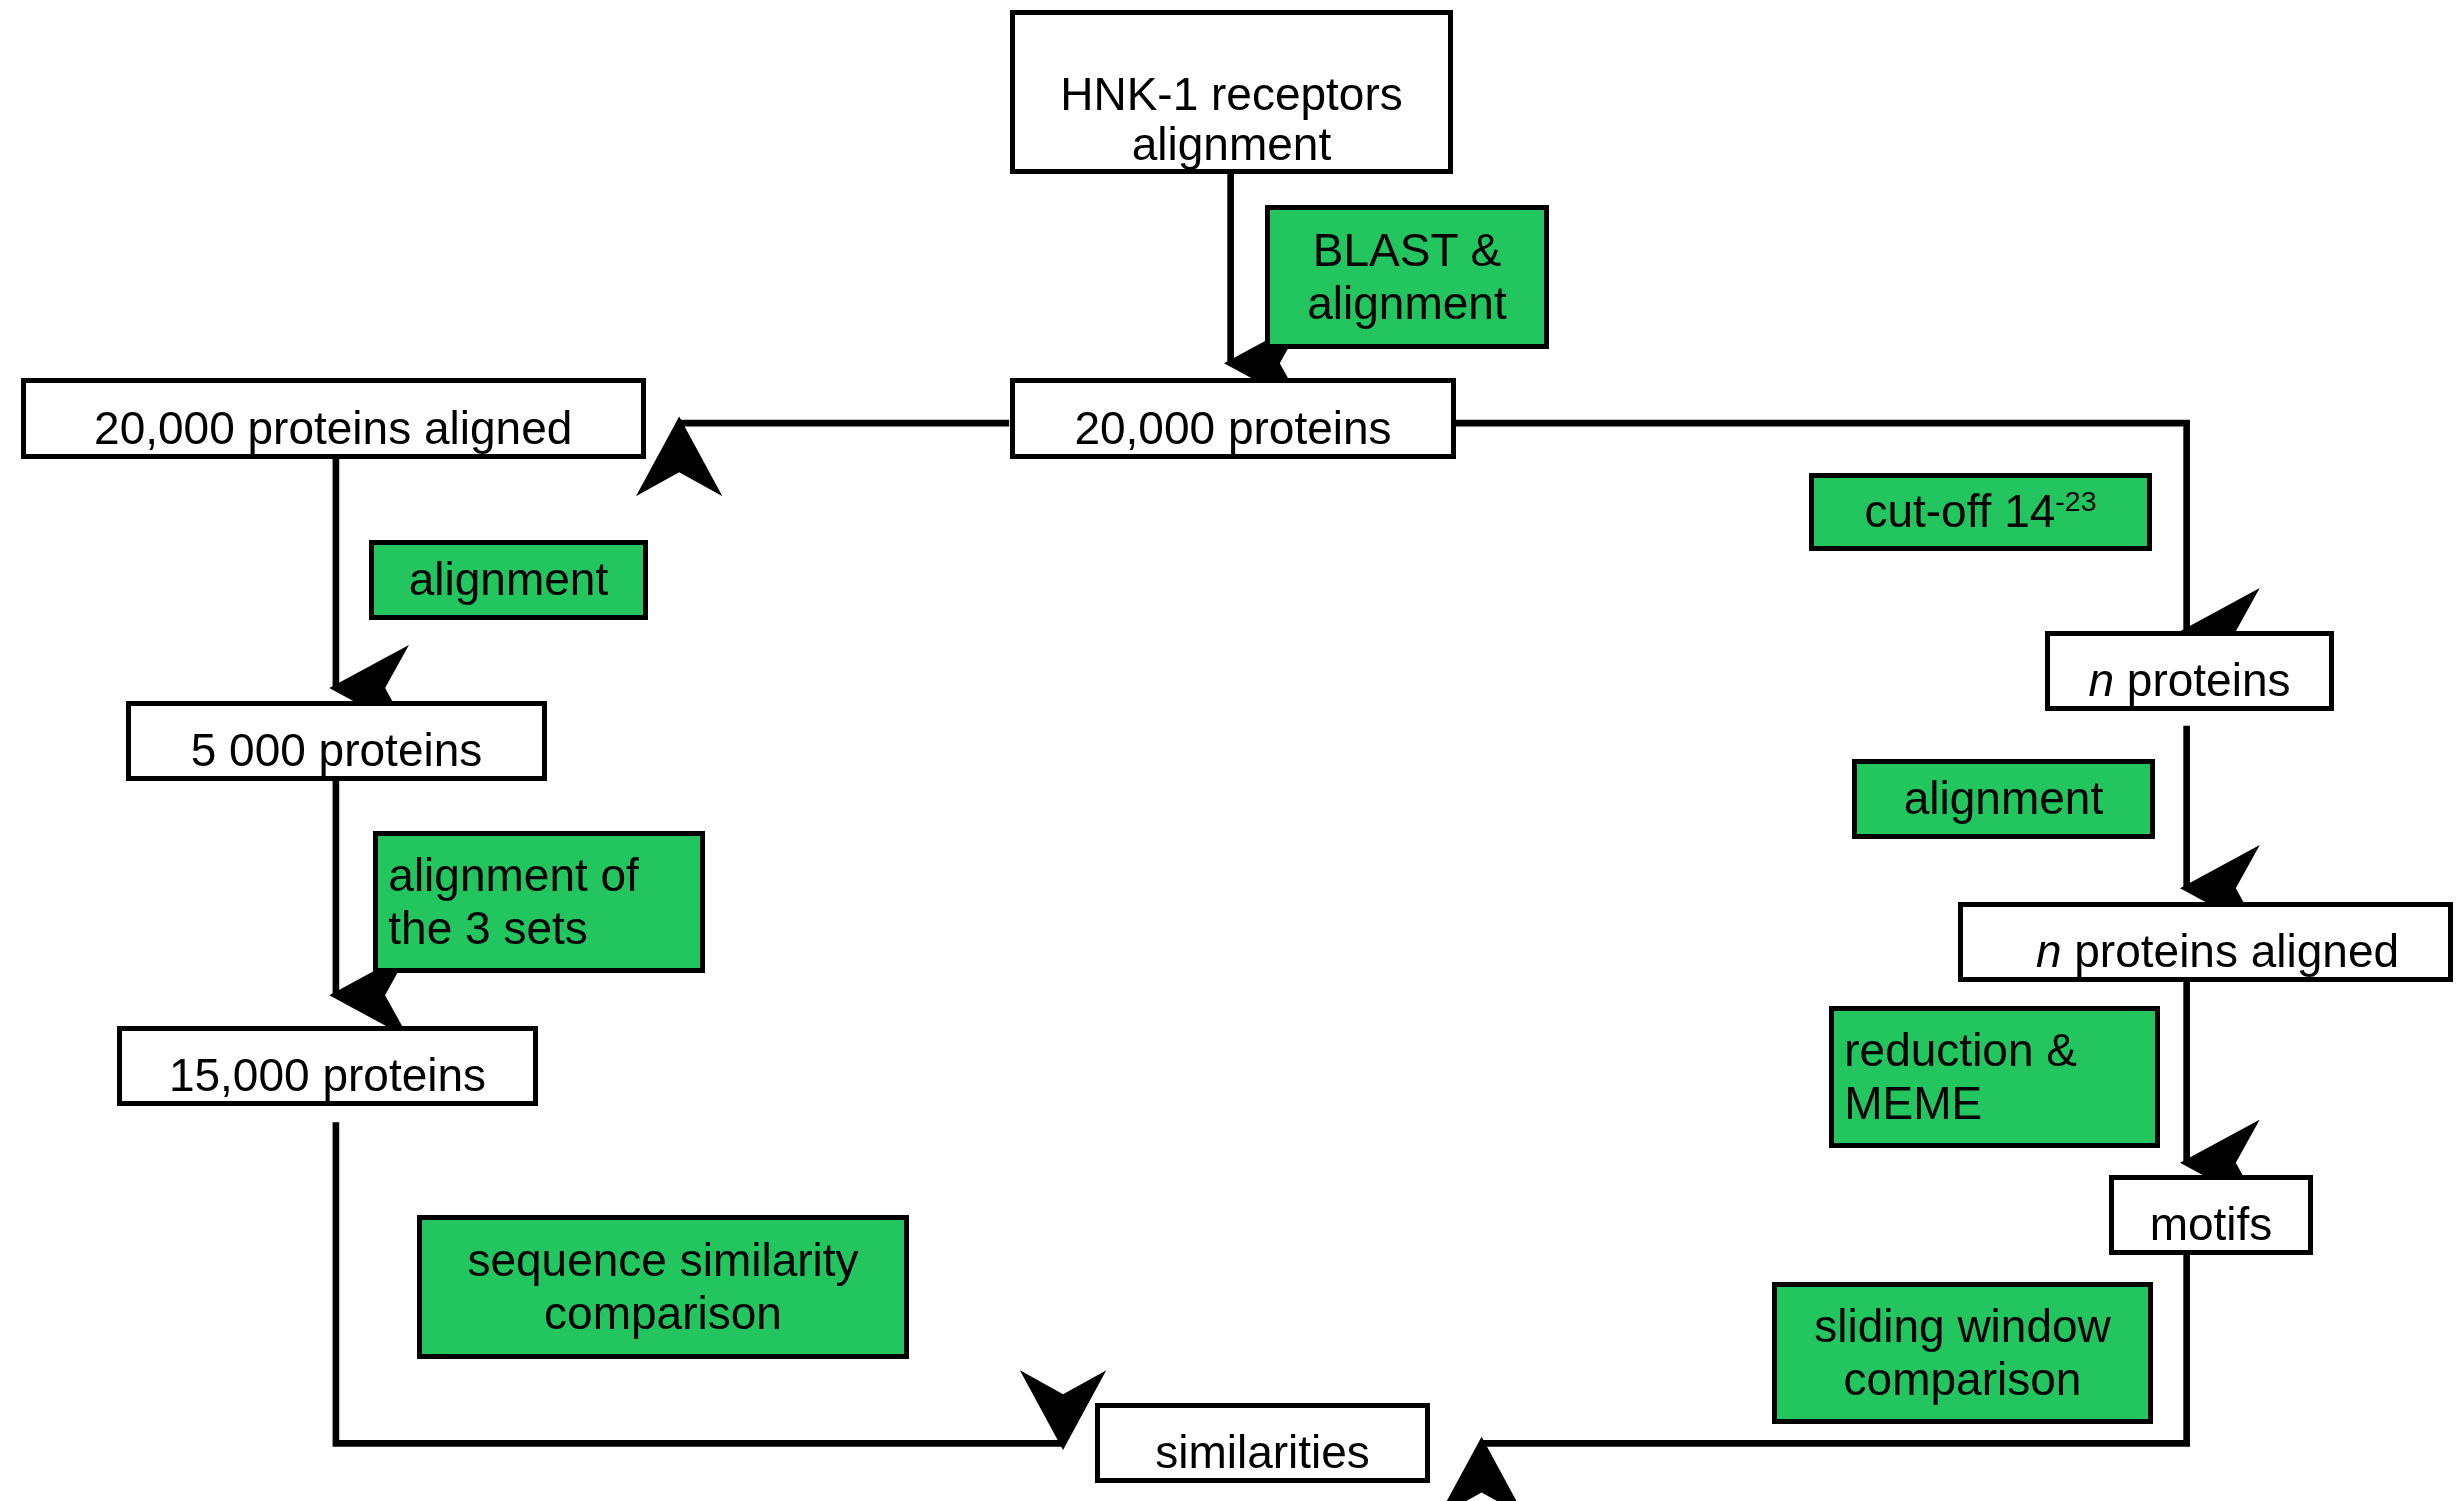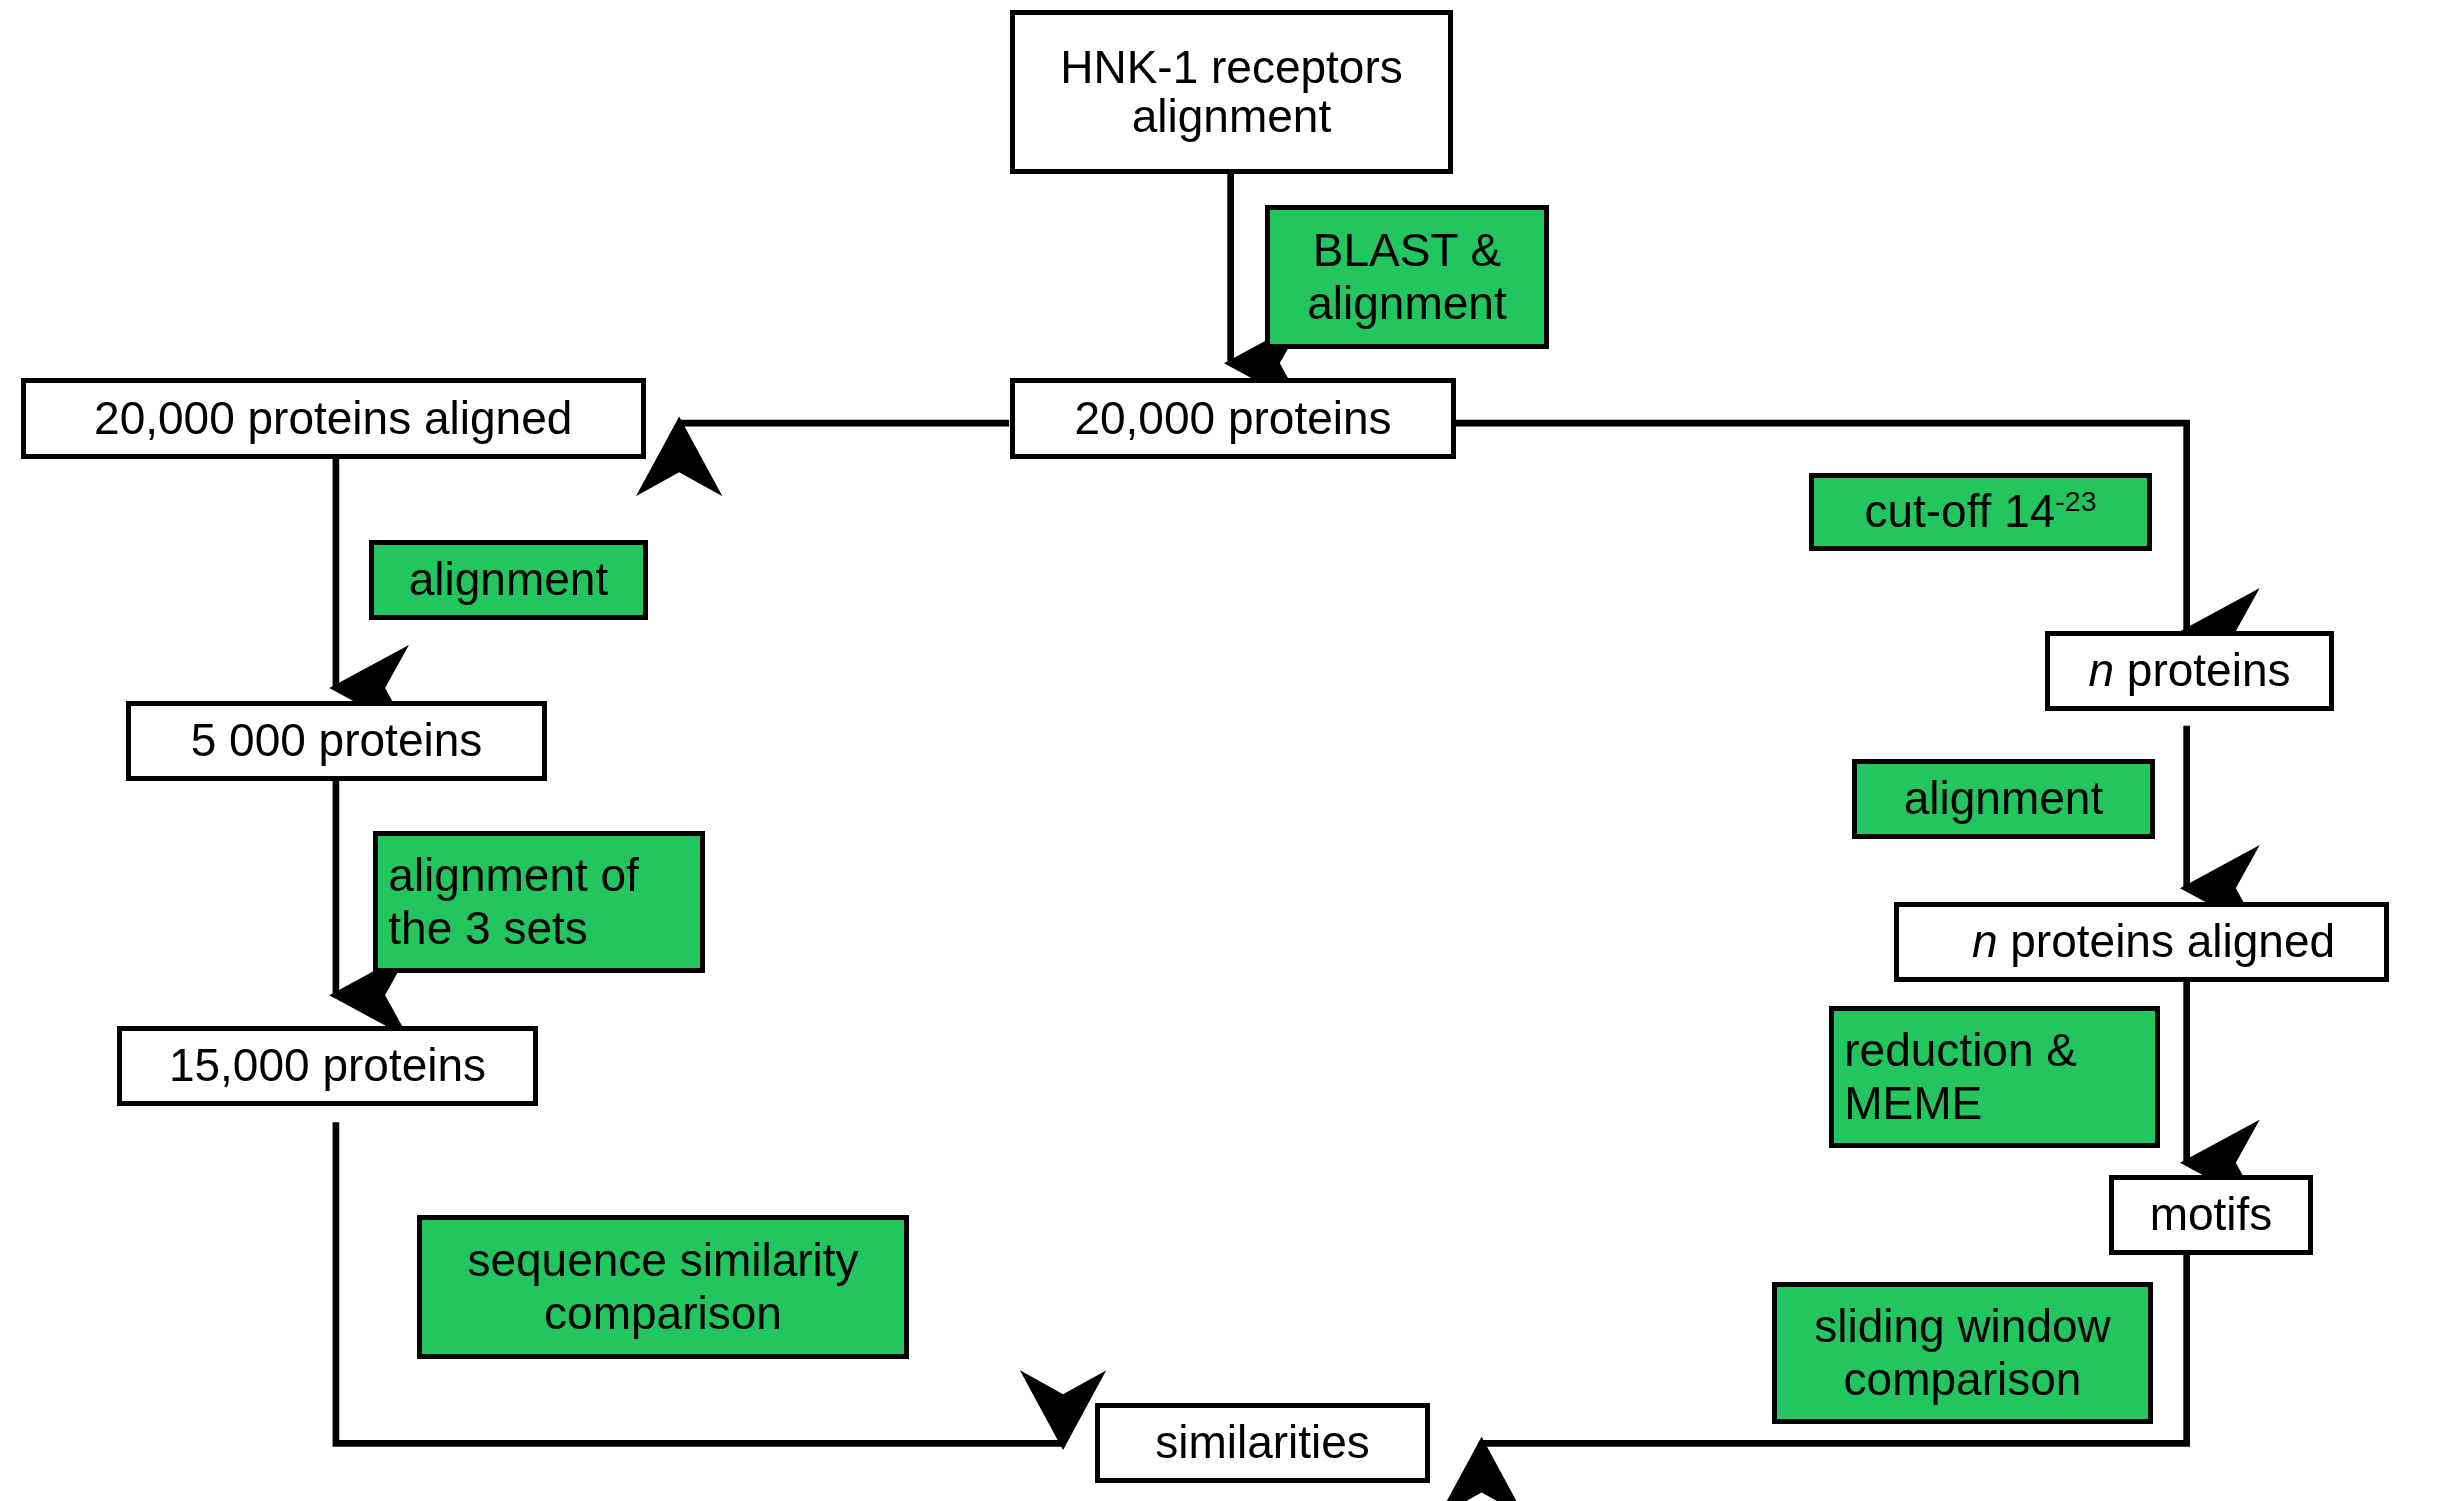--- a/index.html
+++ b/index.html
@@ -23,21 +23,21 @@
     width: 2462px;
     height: 1501px;
   }
   
   .node {
     position: absolute;
     box-sizing: border-box;
     background: #ffffff;
     border: 5.2px solid #000000;
     display: flex;
-    align-items: center;
+    align-items: flex-end;
     justify-content: center;
     text-align: center;
     color: #000000;
     font-size: 46px;
     line-height: 1.08;
     z-index: 3;
   }
   
   .plabel {
     position: absolute;
@@ -125,21 +125,21 @@
   <div class="node" style="left:117px; top:1026px; width:421px; height:80px;">
     <span>15,000 proteins</span>
   </div>
 
   <div class="node" style="left:2045px; top:631px; width:289px; height:80px;">
     <span class="nowrap">
       <span class="ital">n</span><span> proteins</span>
     </span>
   </div>
 
-  <div class="node" style="left:1894px; top:902px; width:495px; height:80px;padding-left:24px;">
+  <div class="node" style="left:1958px; top:902px; width:495px; height:80px;padding-left:24px;">
     <span class="nowrap">
       <span class="ital">n</span><span> proteins aligned</span>
     </span>
   </div>
 
   <div class="node" style="left:2088px; top:1175px; width:204px; height:80px;margin-left:21px;">
     <span>motifs</span>
   </div>
 
   <div class="node" style="left:1095px; top:1403px; width:335px; height:80px;">

